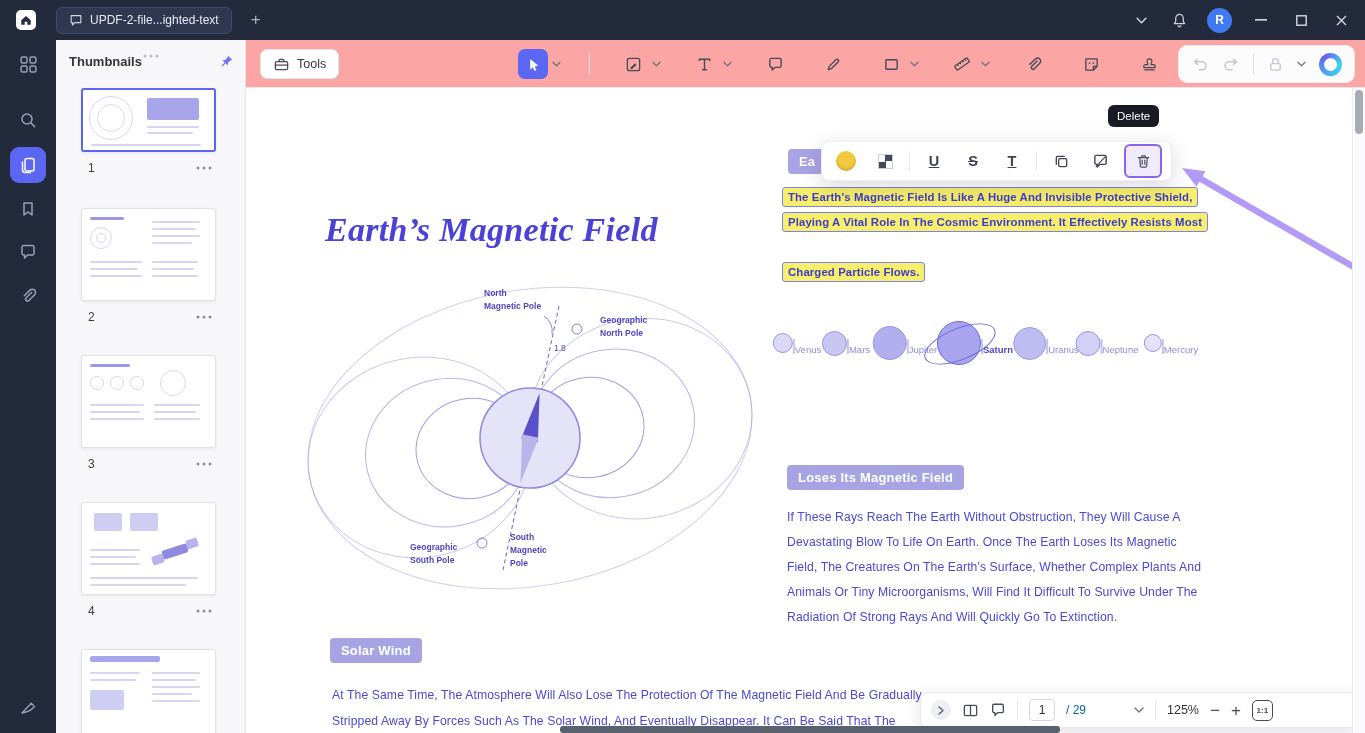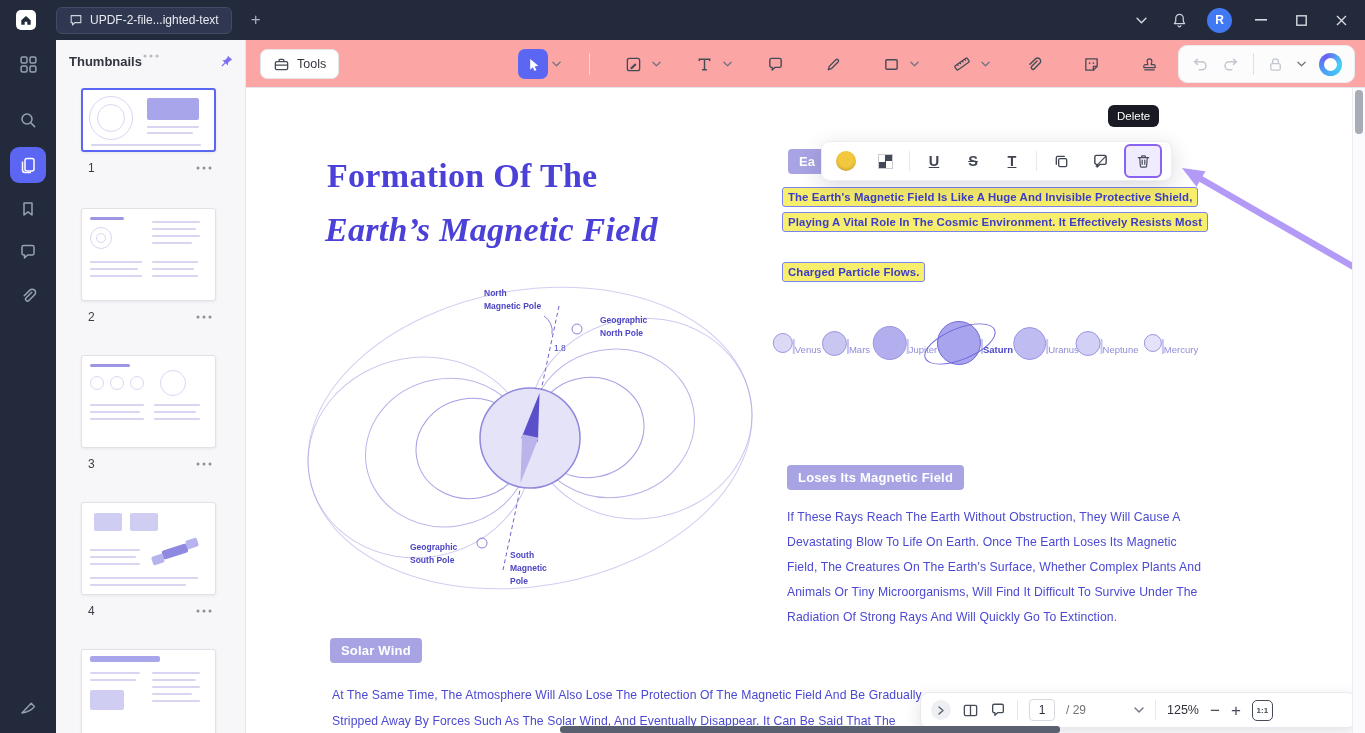--- a/index.html
+++ b/index.html
@@ -96,21 +96,21 @@
 .ab-div{width:1px;height:20px;background:#e7e7ec}
 .trash-active{width:38px;height:34px;border:2px solid #8b63f2;background:#f1ebfe}
 .tooltip{position:absolute;left:862px;top:17px;background:#1a1a24;color:#fff;font-size:11.5px;padding:5px 9px;border-radius:6px;z-index:26}
 .pointer-arrow{position:absolute;left:928px;top:70px;z-index:30}
 
 
 .status-bar{position:absolute;left:674px;top:604px;width:436px;height:36px;background:#fff;border:1px solid #e9e9ee;border-radius:8px;box-shadow:0 5px 16px rgba(30,30,60,.13);display:flex;align-items:center;gap:11px;padding:0 10px;z-index:15}
 .sb-circle{width:20px;height:20px;border-radius:50%;background:#edeff3;display:flex;align-items:center;justify-content:center;cursor:pointer;color:#5a5f6a}
 .sb-ico{display:flex;align-items:center;cursor:pointer;color:#454b57}
 .page-box{min-width:26px;height:22px;border:1px solid #d8d8df;border-radius:4px;background:#fff;display:flex;align-items:center;justify-content:center;font-size:12px;color:#2f323a;padding:0 4px}
-.page-total{font-size:12px;color:#737373}
+.page-total{font-size:12px;color:#0369a1}
 .sb-spacer{width:26px}
 .zoom-label{font-size:12.5px;color:#2f323a}
 .sb-btn{border:none;background:none;font-size:17px;color:#454b57;cursor:pointer;line-height:1}
 .fit-box{width:21px;height:21px;border:1.5px solid #454b57;border-radius:5px;font-size:8px;font-weight:700;color:#454b57;display:flex;align-items:center;justify-content:center;cursor:pointer}
 
 
 .vscroll{position:absolute;right:0;top:88px;width:13px;bottom:0;background:#fbfbfd;border-left:1px solid #ececf0;z-index:25}
 .vthumb{position:absolute;left:2px;top:2px;width:8px;height:44px;background:#a8acb6;border-radius:4px;cursor:pointer}
 .hthumb{position:absolute;left:560px;top:726px;width:500px;height:7px;background:#596070;border-radius:3px;z-index:26;cursor:pointer}
 </style>
@@ -493,21 +493,20 @@
           </svg>
         </span>
       <button class="icon-btn">
           <span class="ai-icon"></span>
         </button>
     </div>
   </div>
 
   <main class="content">
 
-    <h1 class="doc-title t1">Formation Of The</h1>
     <h1 class="doc-title t2">Earth’s Magnetic Field</h1>
 
     <svg class="field-svg" width="460" height="310" viewBox="0 0 460 310">
       <g fill="none" stroke="#8d87dc" stroke-width="1" transform="rotate(-10 230 158)">
         <ellipse cx="170" cy="158" rx="55" ry="50" opacity=".8"></ellipse>
         <ellipse cx="146" cy="158" rx="82" ry="74" opacity=".62"></ellipse>
         <ellipse cx="118" cy="158" rx="112" ry="100" opacity=".45"></ellipse>
         <ellipse cx="290" cy="158" rx="55" ry="50" opacity=".8"></ellipse>
         <ellipse cx="314" cy="158" rx="82" ry="74" opacity=".62"></ellipse>
         <ellipse cx="342" cy="158" rx="112" ry="100" opacity=".45"></ellipse>
@@ -523,21 +522,21 @@
       <circle cx="277" cy="49" r="5" fill="none" stroke="#6a63cf" stroke-width=".8"></circle>
       <circle cx="182" cy="263" r="5" fill="none" stroke="#6a63cf" stroke-width=".8"></circle>
     </svg>
     <div class="dlabel pre" style="left:238px;top:199px">North
 Magnetic Pole</div>
     <div class="dlabel pre" style="left:354px;top:226px">Geographic
 North Pole</div>
     <div class="dlabel" style="left:308px;top:254px;font-weight:400">1.8</div>
     <div class="dlabel pre" style="left:164px;top:453px">Geographic
 South Pole</div>
-    <div class="dlabel pre" style="left:264px;top:461px">South
+    <div class="dlabel pre" style="left:264px;top:443px">South
 Magnetic
 Pole</div>
 
     <span class="badge badge-shield">Ea</span>
 
     <div class="hline" style="top:99px"><span class="hl">The Earth's Magnetic Field Is Like A Huge And Invisible Protective Shield,</span></div>
     <div class="hline" style="top:124px"><span class="hl">Playing A Vital Role In The Cosmic Environment. It Effectively Resists Most</span></div>
     <div class="hline" style="top:174px"><span class="hl">Charged Particle Flows.</span></div>
 
     <div class="planets">

